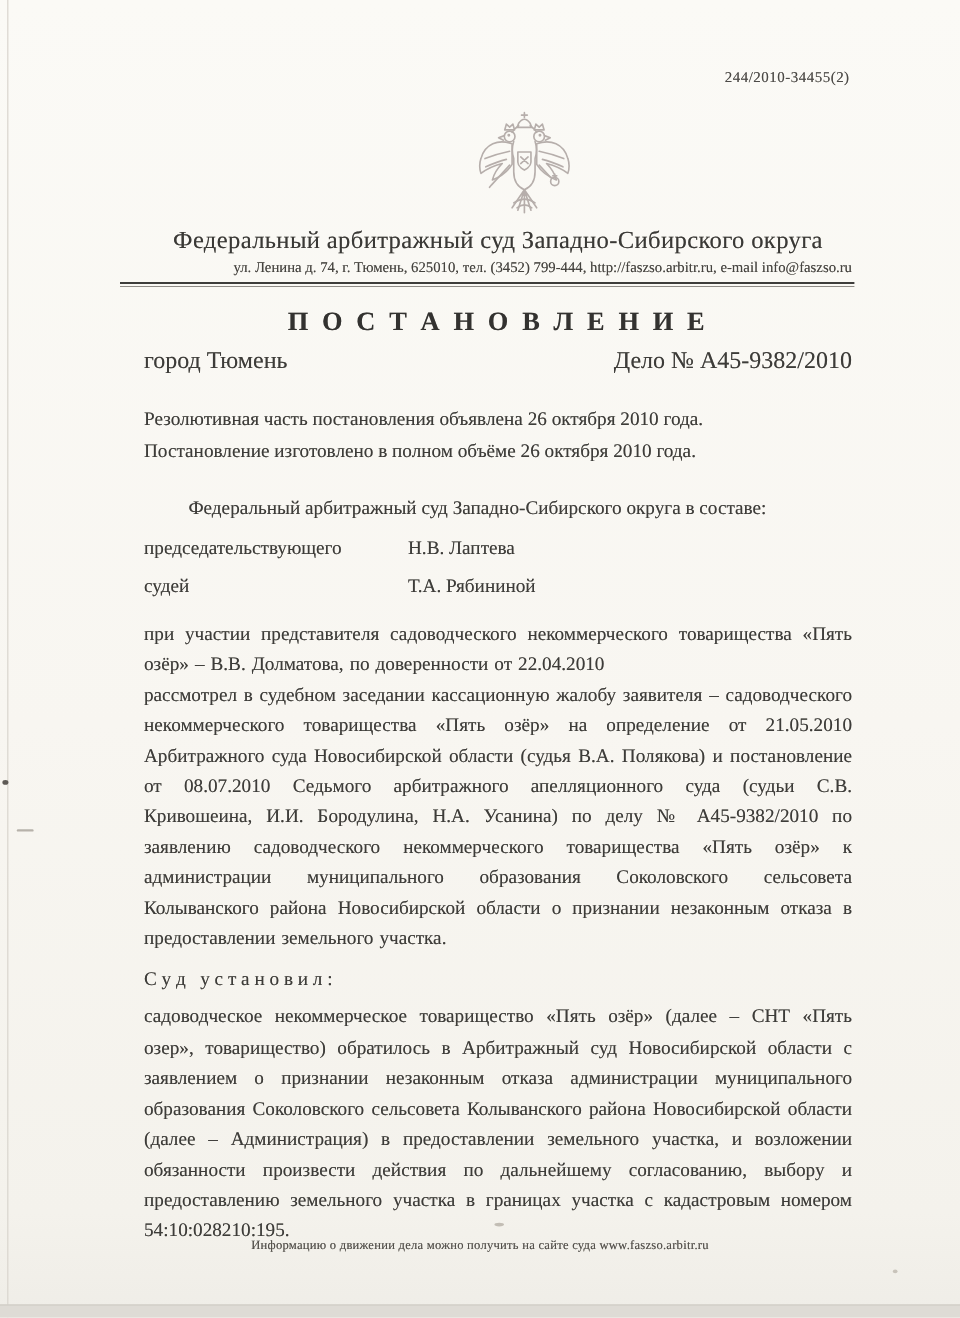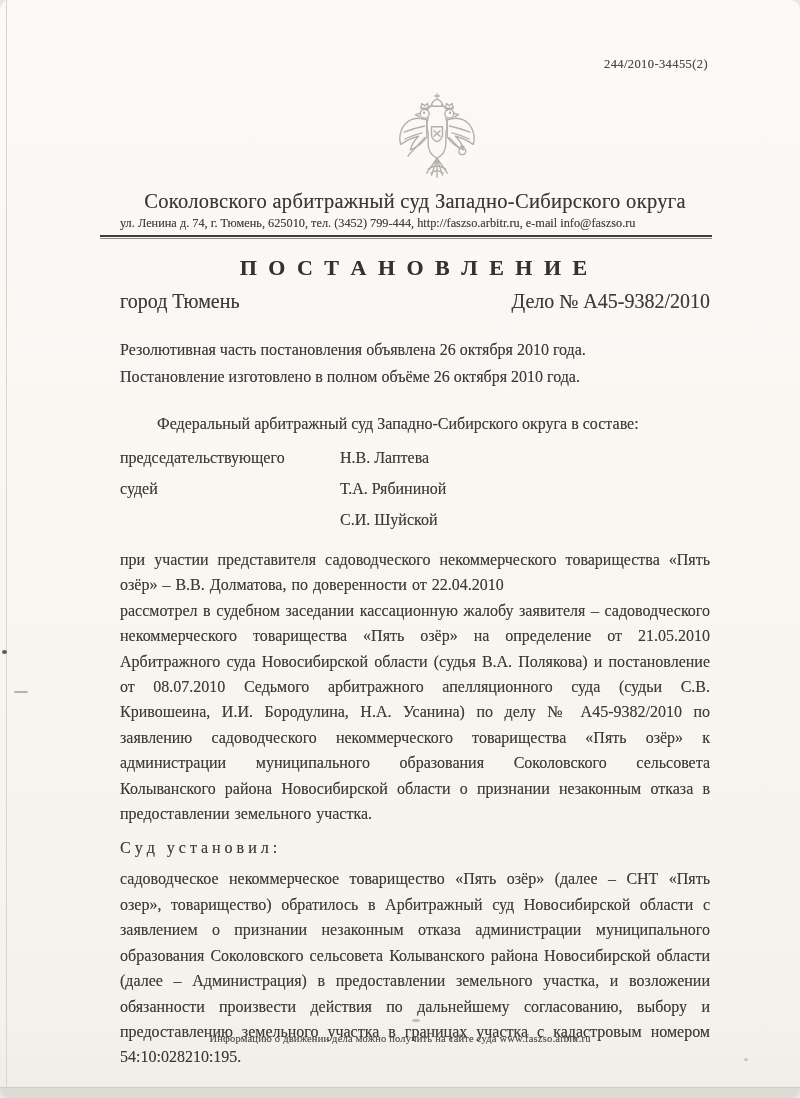--- a/index.html
+++ b/index.html
@@ -8,21 +8,20 @@
     font-family: "Liberation Serif", "DejaVu Serif", serif;
     background: #e9e7e2;
   }
   .page {
     position: relative;
     width: 800px;
     height: 1098px;
     overflow: hidden;
     background: linear-gradient(180deg, #fbfaf6 0%, #f8f6f1 55%, #f4f2ec 92%, #efede7 100%);
     color: #3d3c39;
-    border-radius: 10px;
   }
   
   .edge-left {
     position: absolute; left: 6px; top: 0; width: 1px; height: 100%;
     background: #d9d5ce;
   }
   .edge-bottom {
     position: absolute; left: 0; bottom: 0; width: 100%; height: 11px;
     background: #dedbd5;
     border-top: 1px solid #cfccc5;
@@ -50,21 +49,21 @@
   .emblem-wrap svg { opacity: 0.75; }
 
   .court-name {
     text-align: center;
     font-size: 20.5px;
     letter-spacing: 0.3px;
     color: #3a3936;
     white-space: nowrap;
   }
   .court-address {
-    text-align: left;
+    text-align: right;
     font-size: 12.3px;
     color: #45433f;
     margin-top: 3px;
     white-space: nowrap;
   }
   .header-rule {
     margin: 4px 0 0 -20px;
     width: 612px;
     height: 5px;
     background: linear-gradient(180deg, #3e3d3b 0 2px, transparent 2px 3px, #8f8c87 3px 4px, transparent 4px);
@@ -183,21 +182,21 @@
         <path d="M42 68 L20 92 M20 92 l-2.5 3"></path>
         <path d="M78 68 L93 84"></path>
         <circle cx="97" cy="88" r="5"></circle>
         <path d="M97 83 v-4 M94.5 81 h5"></path>
 
         <path d="M60 98 L45 120 M60 98 L52 123 M60 98 L60 126 M60 98 L68 123 M60 98 L75 120"></path>
         <path d="M47 114 Q60 105 73 114 M51 120 Q60 113 69 120"></path>
       </svg>
     </div>
 
-    <div class="court-name ink">Соколовского арбитражный суд Западно-Сибирского округа</div>
+    <div class="court-name ink">Федеральный арбитражный суд Западно-Сибирского округа</div>
     <div class="court-address ink">ул. Ленина д. 74, г. Тюмень, 625010, тел. (3452) 799-444, http://faszso.arbitr.ru, e-mail info@faszso.ru</div>
     <div class="header-rule"></div>
 
     <div class="doc-title ink">П О С Т А Н О В Л Е Н И Е</div>
 
     <div class="meta-row">
       <span class="ink">город Тюмень</span>
       <span class="ink">Дело № А45-9382/2010</span>
     </div>
 
@@ -210,24 +209,20 @@
 
     <div class="composition">
       <div class="composition-row">
         <span class="composition-role ink">председательствующего</span>
         <span class="ink">Н.В. Лаптева</span>
       </div>
       <div class="composition-row">
         <span class="composition-role ink">судей</span>
         <span class="ink">Т.А. Рябининой</span>
       </div>
-      <div class="composition-row">
-        <span class="composition-role ink"></span>
-        <span class="ink">С.И. Шуйской</span>
-      </div>
     </div>
 
     <p class="para para-first ink">при участии представителя садоводческого некоммерческого товарищества «Пять озёр» – В.В. Долматова, по доверенности от 22.04.2010</p>
     <p class="para ink">рассмотрел в судебном заседании кассационную жалобу заявителя – садоводческого некоммерческого товарищества «Пять озёр» на определение от 21.05.2010 Арбитражного суда Новосибирской области (судья В.А. Полякова) и постановление от 08.07.2010 Седьмого арбитражного апелляционного суда (судьи С.В. Кривошеина, И.И. Бородулина, Н.А. Усанина) по делу № А45-9382/2010 по заявлению садоводческого некоммерческого товарищества «Пять озёр» к администрации муниципального образования Соколовского сельсовета Колыванского района Новосибирской области о признании незаконным отказа в предоставлении земельного участка.</p>
 
     <div class="established-heading ink">С у д   у с т а н о в и л :</div>
 
     <p class="para ink">садоводческое некоммерческое товарищество «Пять озёр» (далее – СНТ «Пять озер», товарищество) обратилось в Арбитражный суд Новосибирской области с заявлением о признании незаконным отказа администрации муниципального образования Соколовского сельсовета Колыванского района Новосибирской области (далее – Администрация) в предоставлении земельного участка, и возложении обязанности произвести действия по дальнейшему согласованию, выбору и предоставлению земельного участка в границах участка с кадастровым номером 54:10:028210:195.</p>
 
   </div>

